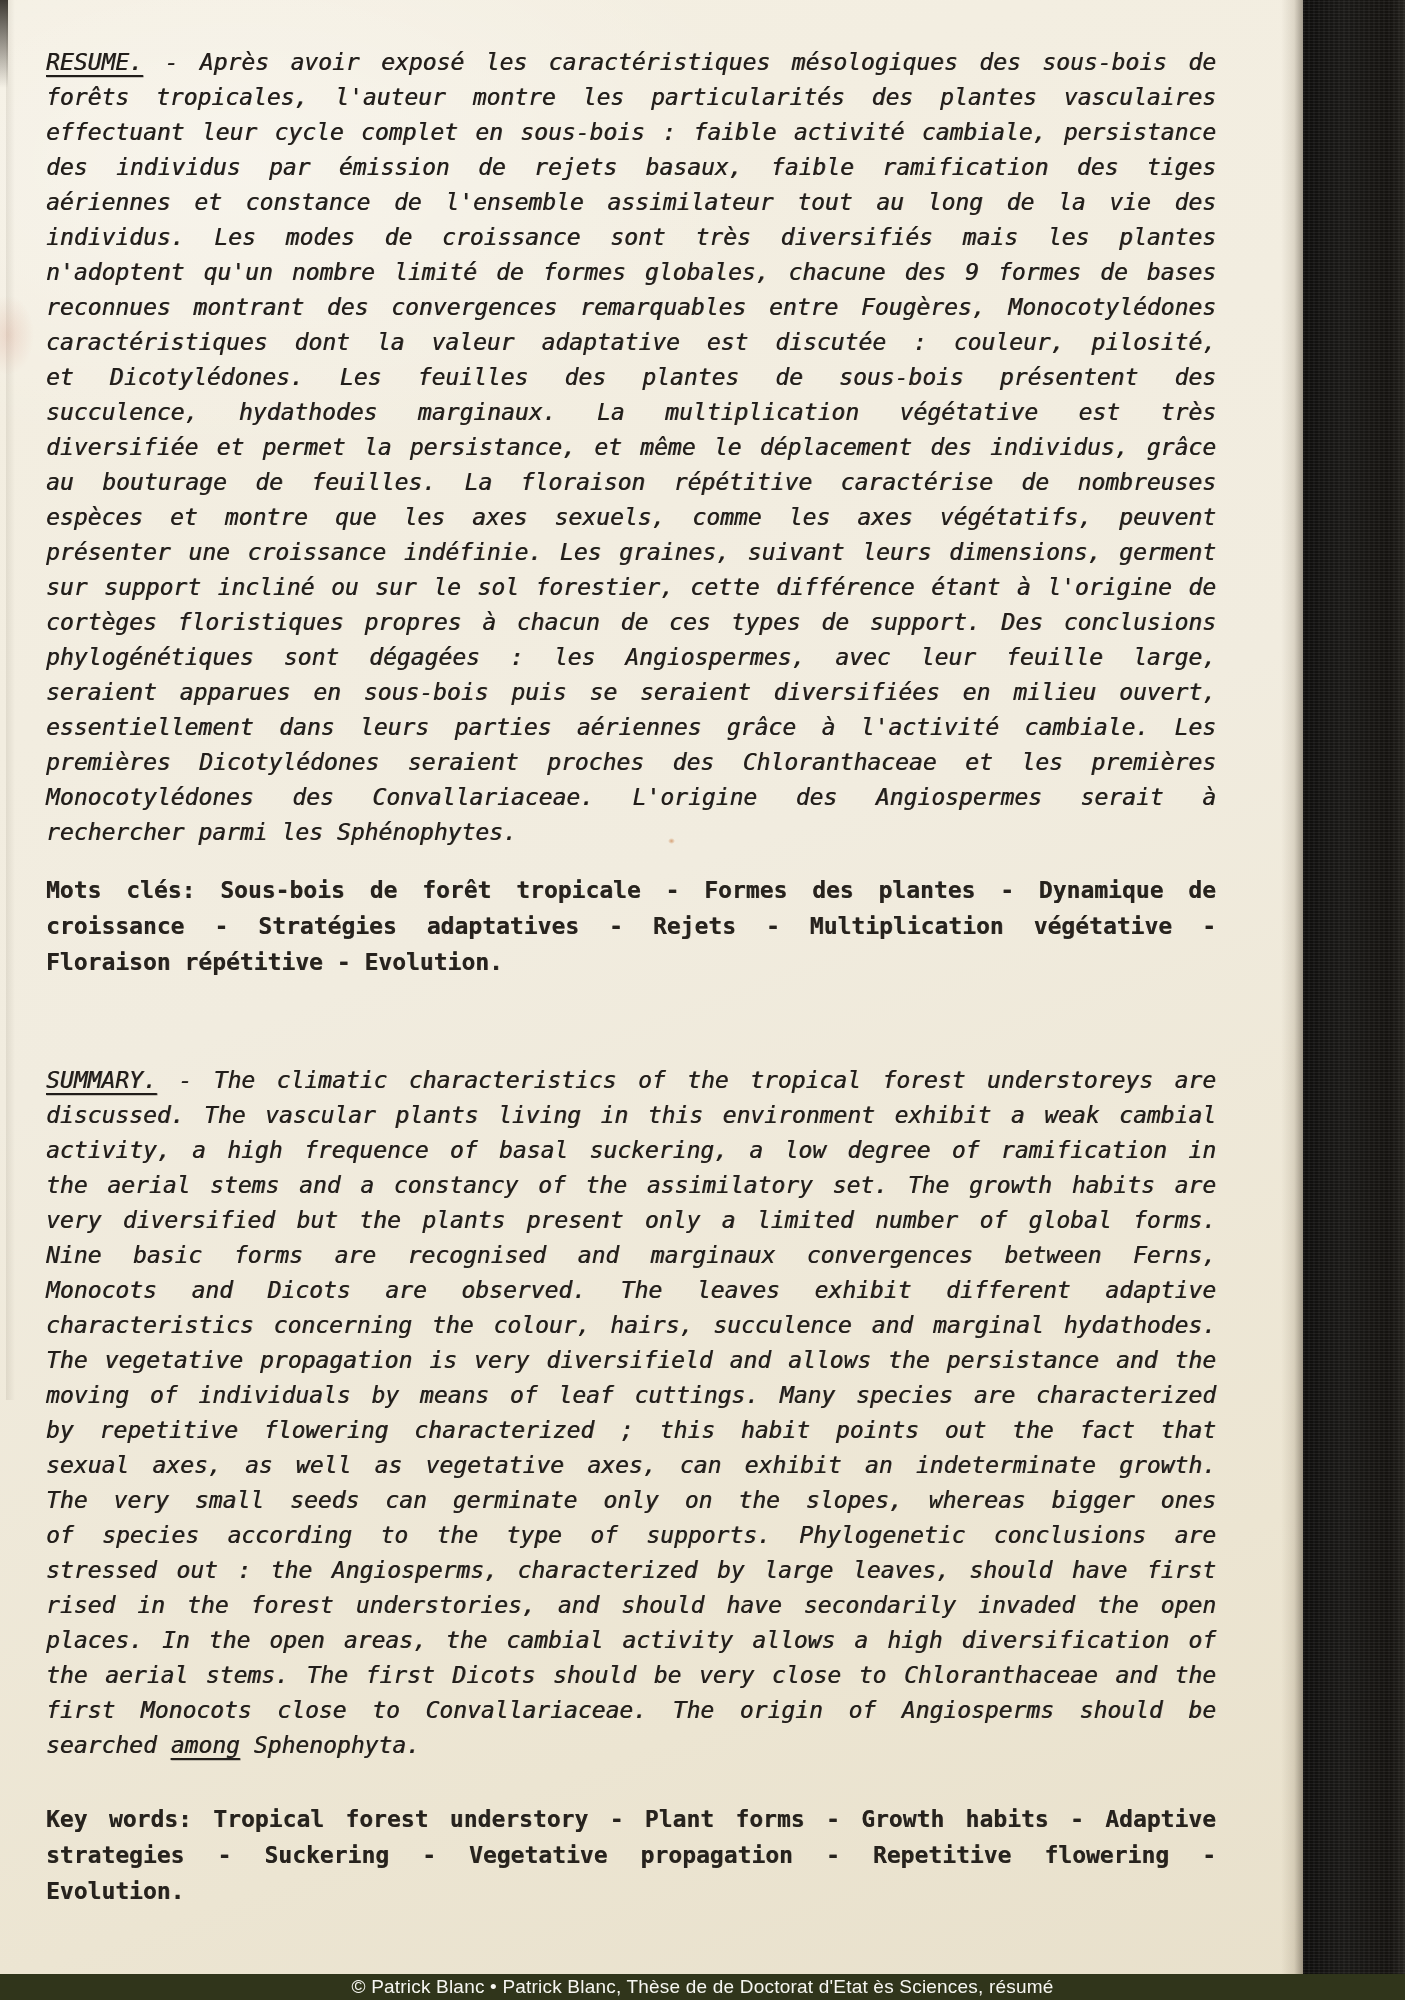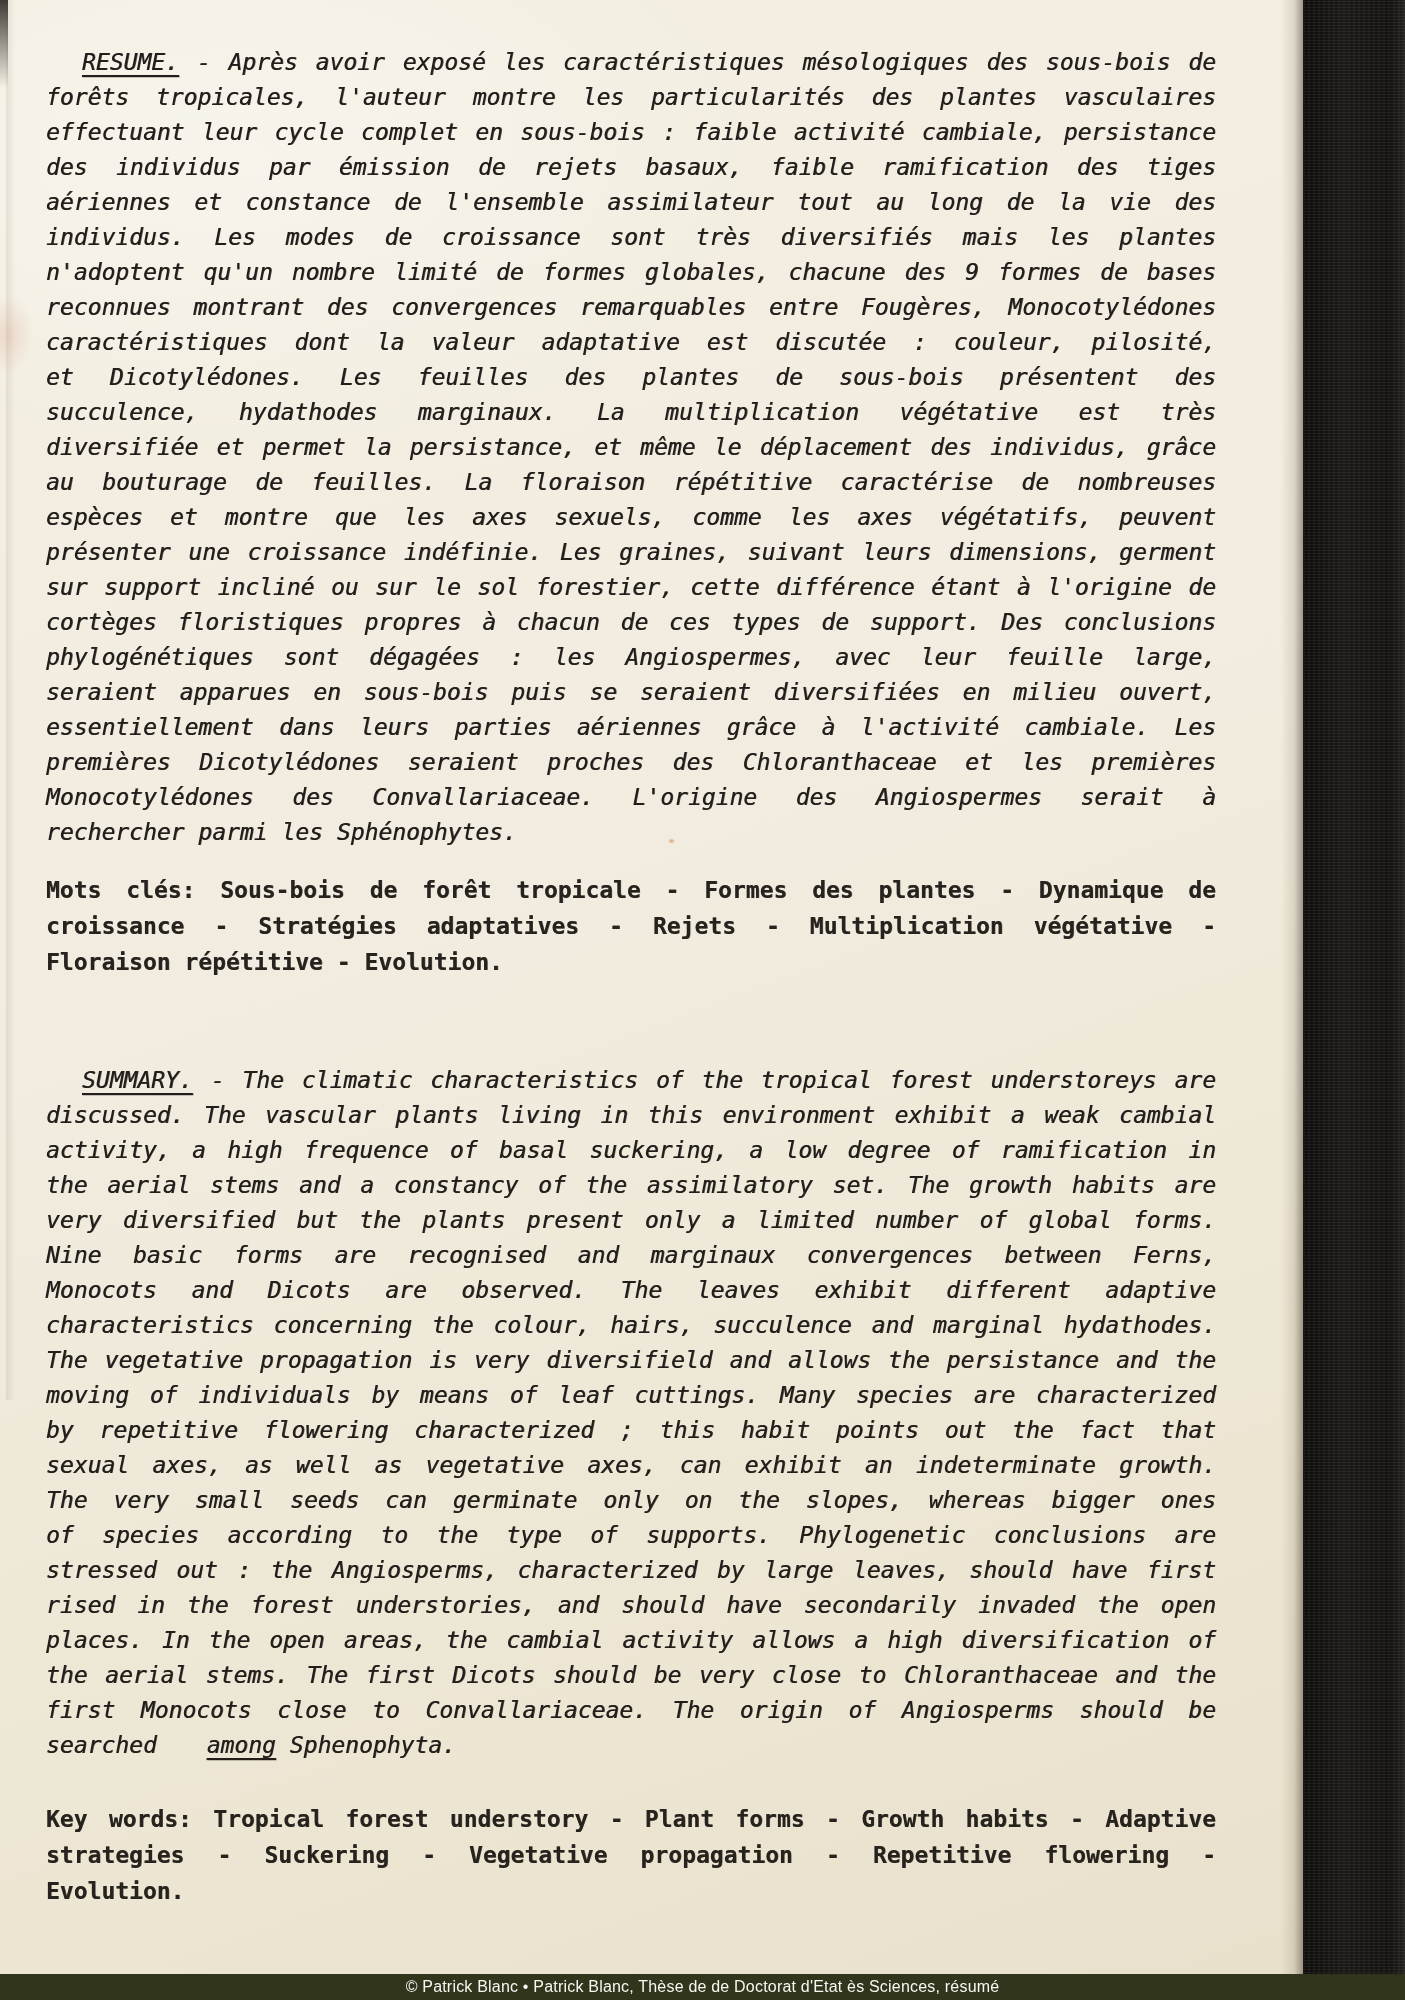--- a/index.html
+++ b/index.html
@@ -70,32 +70,31 @@
   }
   .block-mots { margin-top: 22px; }
   .block-summary { margin-top: 83px; }
   .block-keys { margin-top: 38px; }
   .line { text-align: justify; text-align-last: justify; }
   .line.final { text-align-last: left; }
   .line u {
     text-decoration-line: underline;
     text-decoration-thickness: 2px;
     text-underline-offset: 5px;
-    margin-left: 36px;
   }
   .caption-bar {
     position: absolute; left: 0; right: 0; top: 1974px; height: 26px;
     background: #30351b;
     display: flex; align-items: center; justify-content: center;
     z-index: 5;
   }
   .caption-text {
     color: #f7f7f2;
     font-family: "Liberation Sans", sans-serif;
-    font-size: 16px;
+    font-size: 19px;
     letter-spacing: 0.2px;
   }
 </style>
 </head>
 <body>
 
 <div class="scan-root">
 
   <div class="paper">
     <div class="corner-mark"></div>

